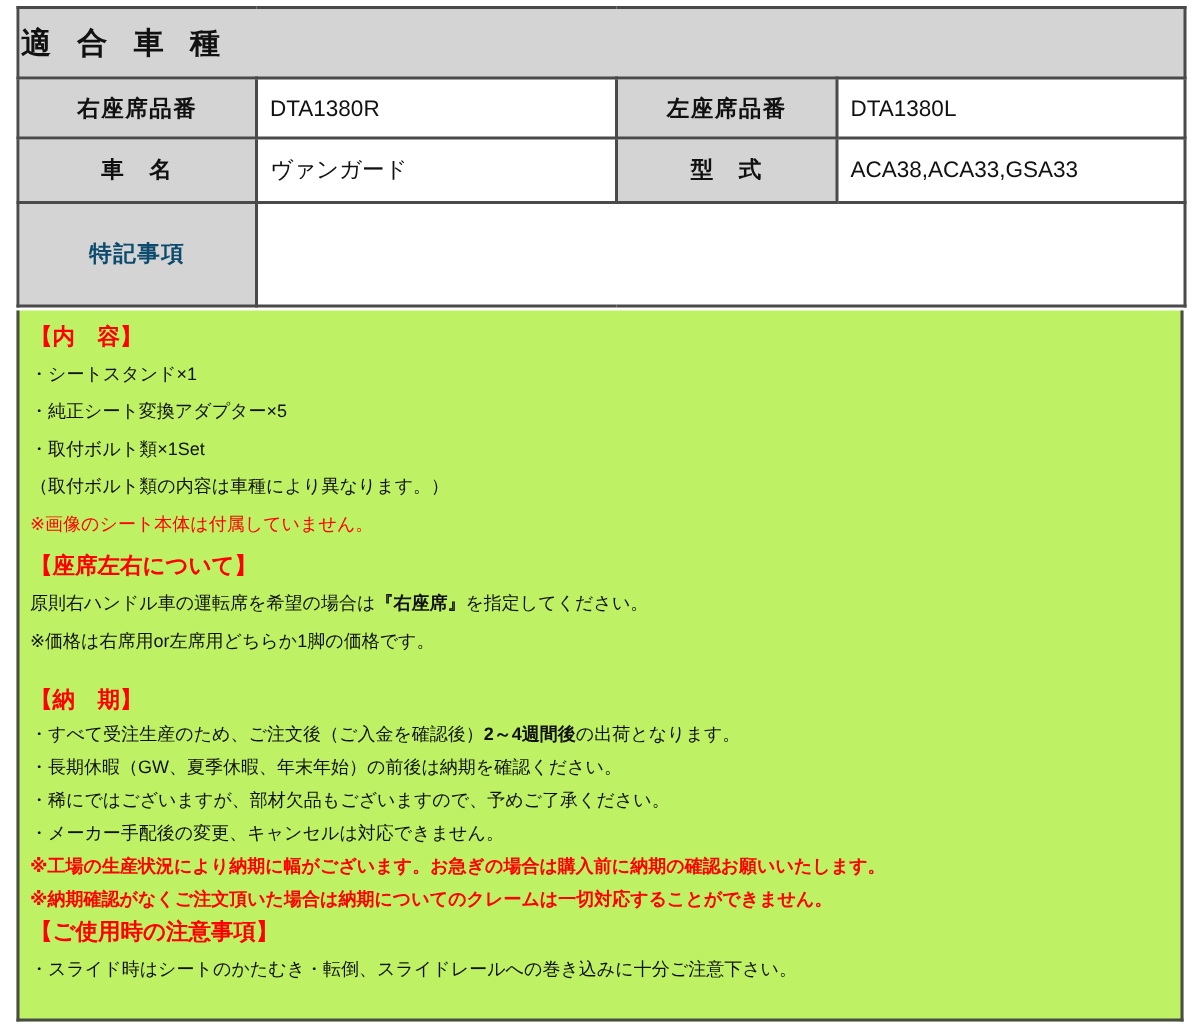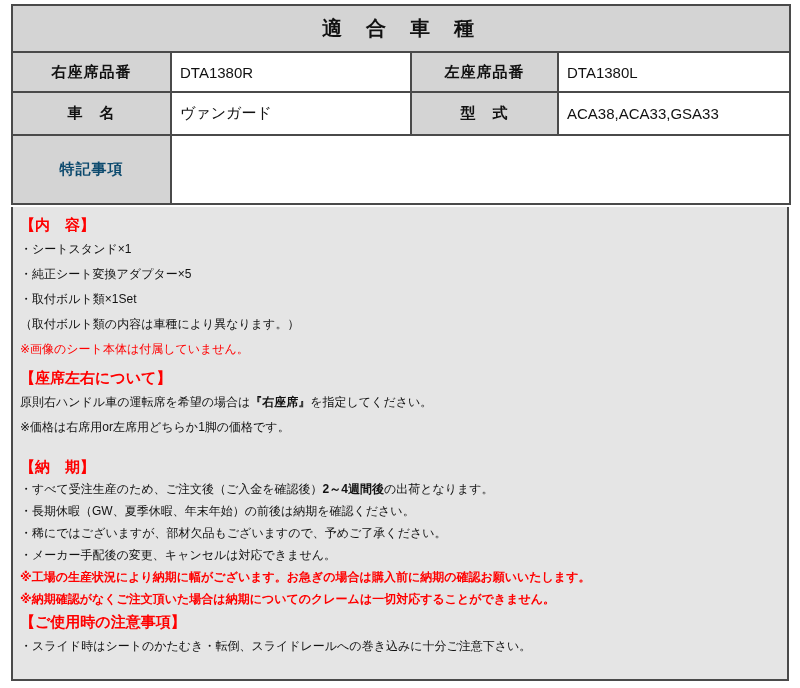--- a/index.html
+++ b/index.html
@@ -10,40 +10,40 @@
   }
   table.spec{
     position:absolute;left:11px;top:4px;width:778px;
     border-collapse:collapse;table-layout:fixed;
   }
   table.spec td{
     border:2px solid #4a4a4a;vertical-align:middle;
     overflow:hidden;white-space:nowrap;
   }
   td.title-cell{
-    background:#d4d4d4;text-align:center;font-weight:bold;
-    font-size:20px;letter-spacing:6px;color:#111;font-family:Liberation Mono, monospace;
+    background:#d4d4d4;font-weight:bold;
+    font-size:20px;letter-spacing:6px;color:#111;
   }
   td.lbl{
     background:#d4d4d4;text-align:center;font-weight:bold;
     font-size:15px;letter-spacing:1px;color:#111;
   }
   td.val{
     background:#ffffff;text-align:left;padding-left:8px;
     font-size:15px;color:#111;
   }
   tr.r-head{height:47px;}
   tr.r1{height:40px;}
   tr.r2{height:43px;}
   tr.r3{height:69px;}
   tr.r3 td.lbl{color:#0c4a6e;}
   .notes{
     position:absolute;left:11px;top:207px;width:778px;height:474px;
     box-sizing:border-box;border:2px solid #4a4a4a;border-top:none;
-    background:#e5e5e5;padding:5px 6px 0 7px;
+    background:#bef264;padding:5px 6px 0 7px;
   }
   .sec{margin:0;}
   .line{
     font-size:12px;line-height:25px;color:#111;
     white-space:nowrap;overflow:hidden;
   }
   .line.red{color:#ff0000;}
   .line.heading{font-weight:bold;font-size:15px;}
   
   .notes .sec:nth-child(2){margin-top:3px;}

